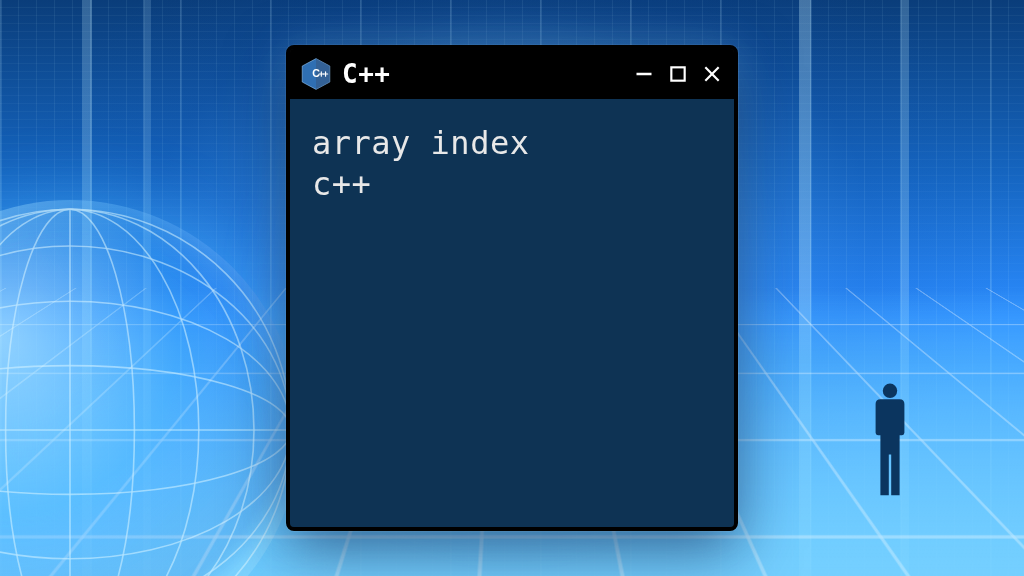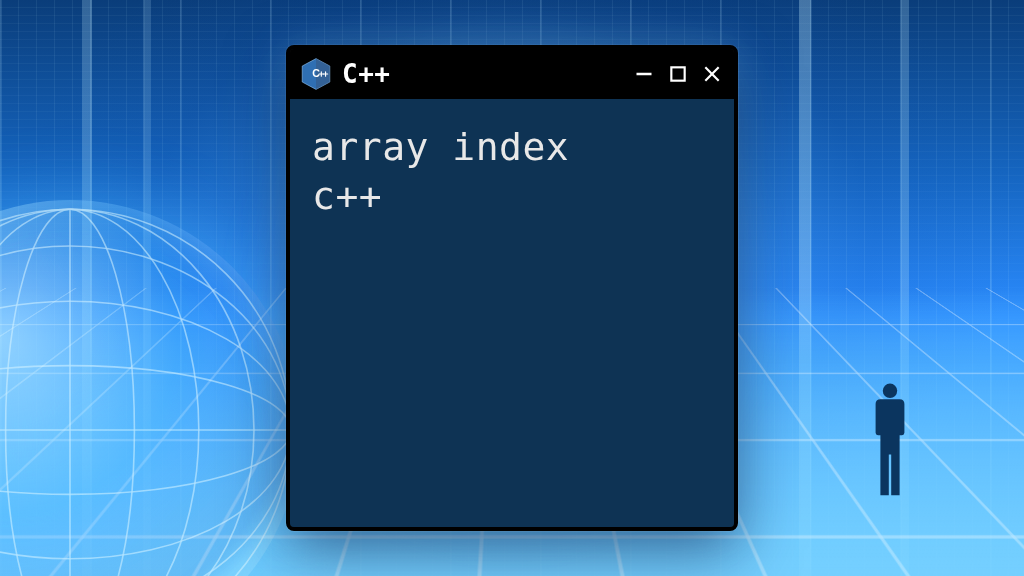--- a/index.html
+++ b/index.html
@@ -147,21 +147,21 @@
     .ctrl svg { width: 20px; height: 20px; stroke:#fff; stroke-width:2.6; fill:none; }
     .ctrl.min svg { stroke-width:3; }
     .client {
       background: #0e3354;
       min-height: 428px;
       padding: 24px 22px;
     }
     .code-line {
       color: #e8e8e8;
       font-family: 'Consolas','Menlo','DejaVu Sans Mono',monospace;
-      font-size: 38px;
+      font-size: 32px;
       line-height: 1.28;
       white-space: pre;
       letter-spacing: 0.5px;
     }
   </style>
 </head>
 <body>
 
 <div class="bg-stage">
   <div class="vbars"></div>

